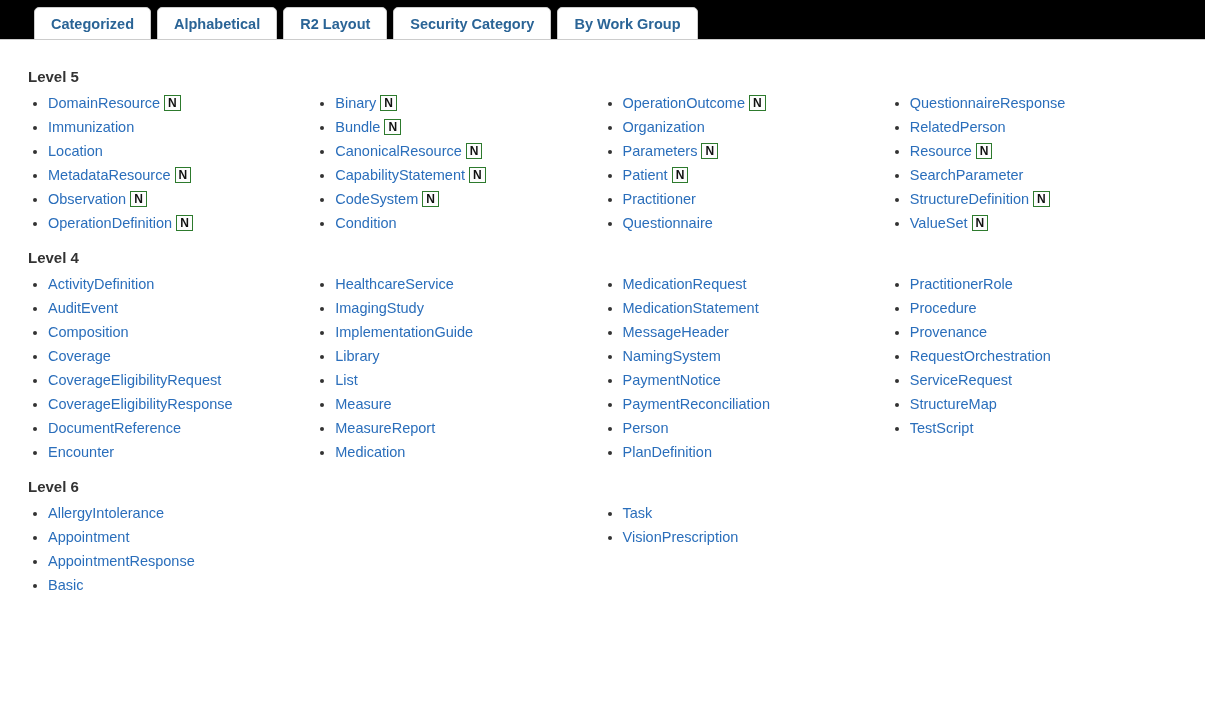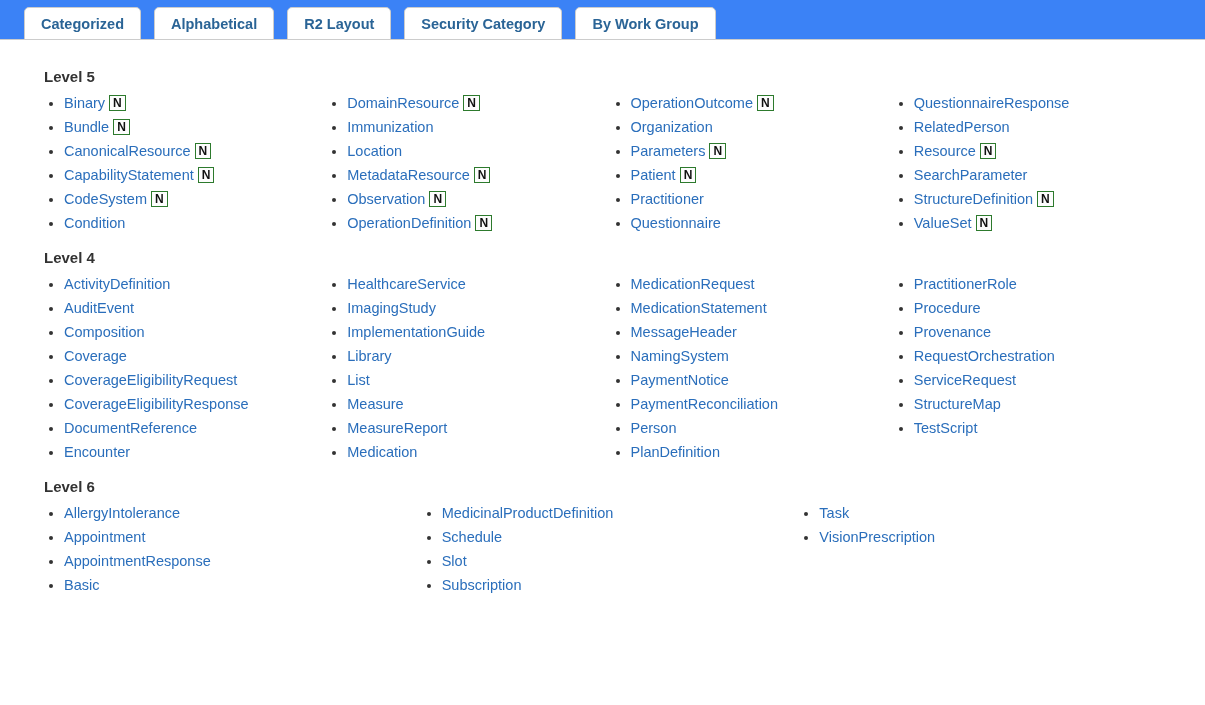--- a/index.html
+++ b/index.html
@@ -3,46 +3,46 @@
 <meta charset="utf-8">
 <style>
   body {
     margin: 0;
     font-family: "Lucida Grande", "Lucida Sans Unicode", Verdana, Arial, sans-serif;
     font-size: 14px;
     color: #333;
     background: #fff;
   }
   .tab-bar {
-    background: #3b82f6;
+    background: #000000;
     border-bottom: 1px solid #ccc;
-    padding: 6px 18px 0 24px;
+    padding: 6px 18px 0 34px;
     display: flex;
-    gap: 13px;
+    gap: 6px;
   }
   .tab {
     background: #fff;
     border: 1px solid #ccc;
     border-bottom: 1px solid #ccc;
     border-radius: 5px 5px 0 0;
     padding: 8px 16px 7px 16px;
     font-weight: bold;
     color: #2a6496;
     cursor: pointer;
     position: relative;
     top: 1px;
     font-size: 14.5px;
   }
   .tab.active {
     color: #c58a1a;
     border-color: #e0b94f;
     border-bottom: 1px solid #fff;
   }
   .content {
-    padding: 18px 28px 20px 44px;
+    padding: 18px 28px 20px 28px;
   }
   .level-heading {
     font-weight: bold;
     font-size: 15px;
     color: #333;
     margin: 10px 0 10px 0;
   }
   .columns {
     display: flex;
     gap: 0;
@@ -89,36 +89,36 @@
     <div class="tab">R2 Layout</div>
     <div class="tab">Security Category</div>
     <div class="tab">By Work Group</div>
   </div>
 
 <div class="content" id="content">
     <div class="level-heading">Level 5</div>
     <div class="columns">
       <div class="col">
         <ul class="link-list">
+          <li><a class="rlink">DomainResource</a><span class="n-badge">N</span></li>
+          <li><a class="rlink">Immunization</a></li>
+          <li><a class="rlink">Location</a></li>
+          <li><a class="rlink">MetadataResource</a><span class="n-badge">N</span></li>
+          <li><a class="rlink">Observation</a><span class="n-badge">N</span></li>
+          <li><a class="rlink">OperationDefinition</a><span class="n-badge">N</span></li>
+        </ul>
+      </div>
+      <div class="col">
+        <ul class="link-list">
           <li><a class="rlink">Binary</a><span class="n-badge">N</span></li>
           <li><a class="rlink">Bundle</a><span class="n-badge">N</span></li>
           <li><a class="rlink">CanonicalResource</a><span class="n-badge">N</span></li>
           <li><a class="rlink">CapabilityStatement</a><span class="n-badge">N</span></li>
           <li><a class="rlink">CodeSystem</a><span class="n-badge">N</span></li>
           <li><a class="rlink">Condition</a></li>
-        </ul>
-      </div>
-      <div class="col">
-        <ul class="link-list">
-          <li><a class="rlink">DomainResource</a><span class="n-badge">N</span></li>
-          <li><a class="rlink">Immunization</a></li>
-          <li><a class="rlink">Location</a></li>
-          <li><a class="rlink">MetadataResource</a><span class="n-badge">N</span></li>
-          <li><a class="rlink">Observation</a><span class="n-badge">N</span></li>
-          <li><a class="rlink">OperationDefinition</a><span class="n-badge">N</span></li>
         </ul>
       </div>
       <div class="col">
         <ul class="link-list">
           <li><a class="rlink">OperationOutcome</a><span class="n-badge">N</span></li>
           <li><a class="rlink">Organization</a></li>
           <li><a class="rlink">Parameters</a><span class="n-badge">N</span></li>
           <li><a class="rlink">Patient</a><span class="n-badge">N</span></li>
           <li><a class="rlink">Practitioner</a></li>
           <li><a class="rlink">Questionnaire</a></li>
@@ -190,26 +190,18 @@
       <div class="col">
         <ul class="link-list">
           <li><a class="rlink">AllergyIntolerance</a></li>
           <li><a class="rlink">Appointment</a></li>
           <li><a class="rlink">AppointmentResponse</a></li>
           <li><a class="rlink">Basic</a></li>
         </ul>
       </div>
       <div class="col">
         <ul class="link-list">
-          <li><a class="rlink">MedicinalProductDefinition</a></li>
-          <li><a class="rlink">Schedule</a></li>
-          <li><a class="rlink">Slot</a></li>
-          <li><a class="rlink">Subscription</a></li>
-        </ul>
-      </div>
-      <div class="col">
-        <ul class="link-list">
           <li><a class="rlink">Task</a></li>
           <li><a class="rlink">VisionPrescription</a></li>
         </ul>
       </div>
     </div>
   </div>
 
 </body></html>

